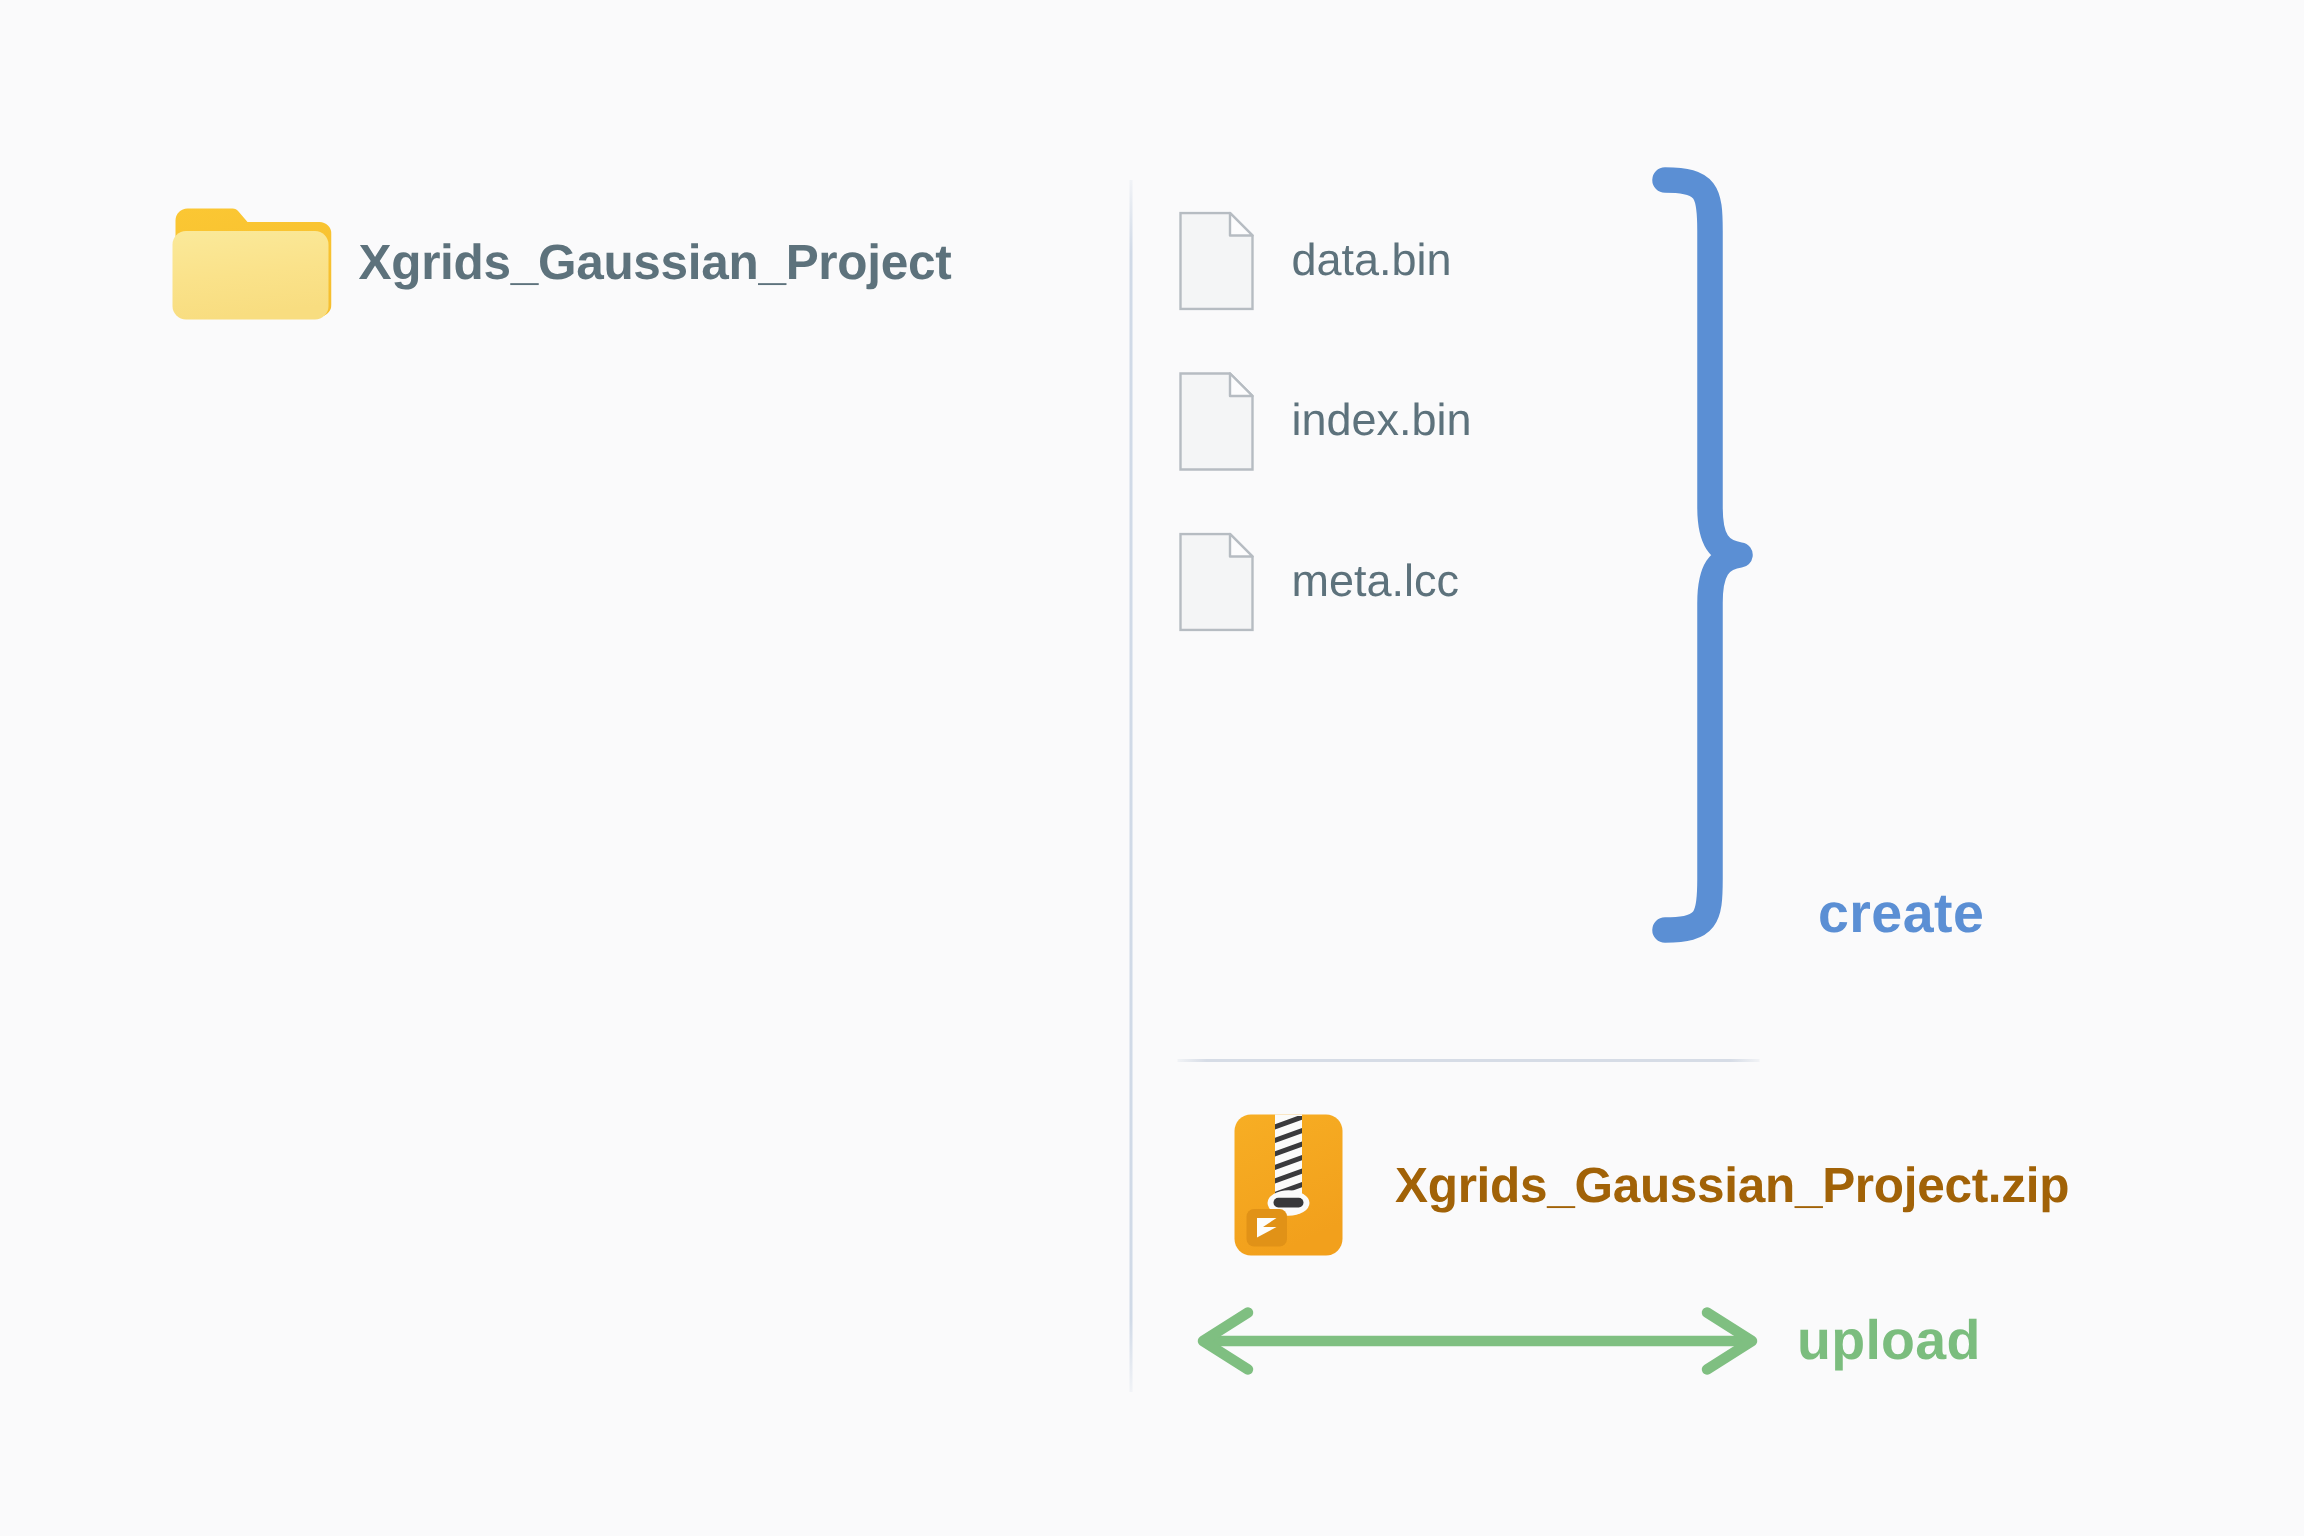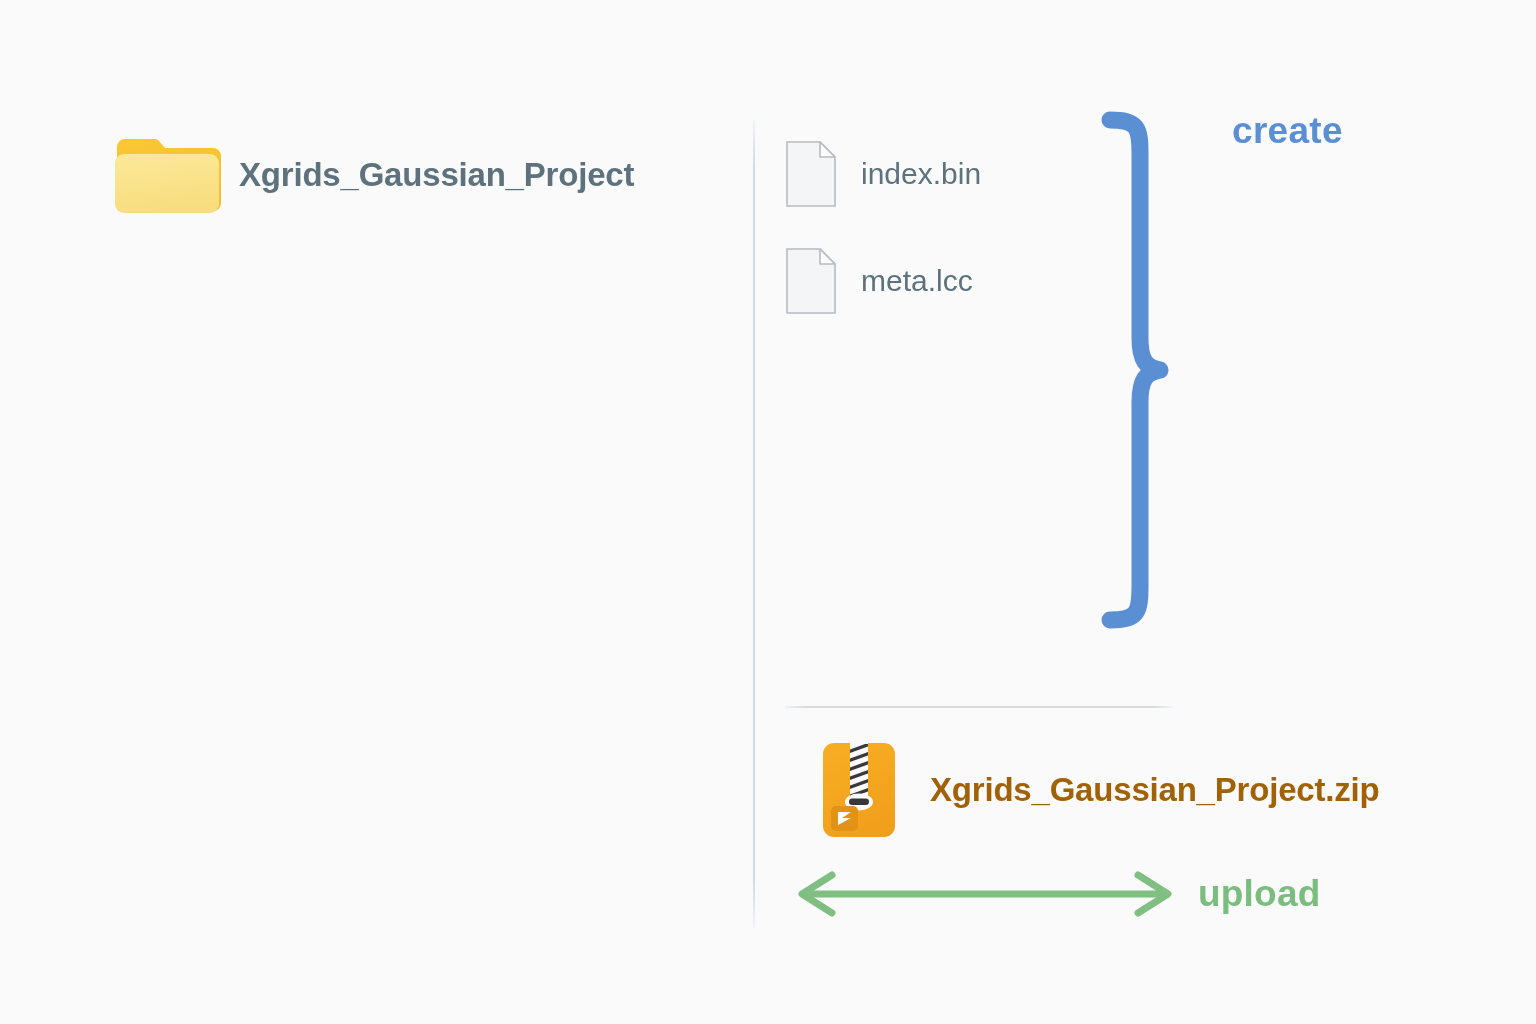--- a/index.html
+++ b/index.html
@@ -97,22 +97,21 @@
     color: #5d727c;
     white-space: nowrap;
   }
 
   
   .brace-group {
     position: absolute;
     left: 1096px;
     top: 110px;
     display: flex;
-    align-items: flex-start;
-    gap: 20px;
+    align-items: flex-end;
   }
   .brace-svg {
     width: 78px;
     height: 520px;
     display: block;
     flex: 0 0 auto;
   }
   .create-label {
     margin-left: 38px;
     font-size: 37px;
@@ -193,20 +192,27 @@
 
       <path d="M4 14 a8 8 0 0 1 8-8 h30 a5 5 0 0 1 4 2 l6 7 h48 a8 8 0 0 1 8 8 v47 a8 8 0 0 1 -8 8 h-88 a8 8 0 0 1 -8 -8 z" fill="url(#folderBackGrad)"></path>
 
       <path d="M2 30 a9 9 0 0 1 9 -9 h86 a9 9 0 0 1 9 9 v41 a9 9 0 0 1 -9 9 h-86 a9 9 0 0 1 -9 -9 z" fill="url(#folderFrontGrad)"></path>
     </svg>
     <div class="folder-label">Xgrids_Gaussian_Project</div>
   </div>
 
   <div class="file-list">
 
+    <div class="file-row">
+      <svg class="file-icon" viewBox="0 0 50 66">
+        <path d="M1 1 h33 l15 15 v49 h-48 z" fill="#f4f5f6" stroke="#b6bcc2" stroke-width="1.6"></path>
+        <path d="M34 1 l15 15 h-15 z" fill="#fcfcfd" stroke="#b6bcc2" stroke-width="1.6" stroke-linejoin="round"></path>
+      </svg>
+      <div class="file-label">data.bin</div>
+    </div>
 
     <div class="file-row">
       <svg class="file-icon" viewBox="0 0 50 66">
         <path d="M1 1 h33 l15 15 v49 h-48 z" fill="#f4f5f6" stroke="#b6bcc2" stroke-width="1.6"></path>
         <path d="M34 1 l15 15 h-15 z" fill="#fcfcfd" stroke="#b6bcc2" stroke-width="1.6" stroke-linejoin="round"></path>
       </svg>
       <div class="file-label">index.bin</div>
     </div>
 
     <div class="file-row">

